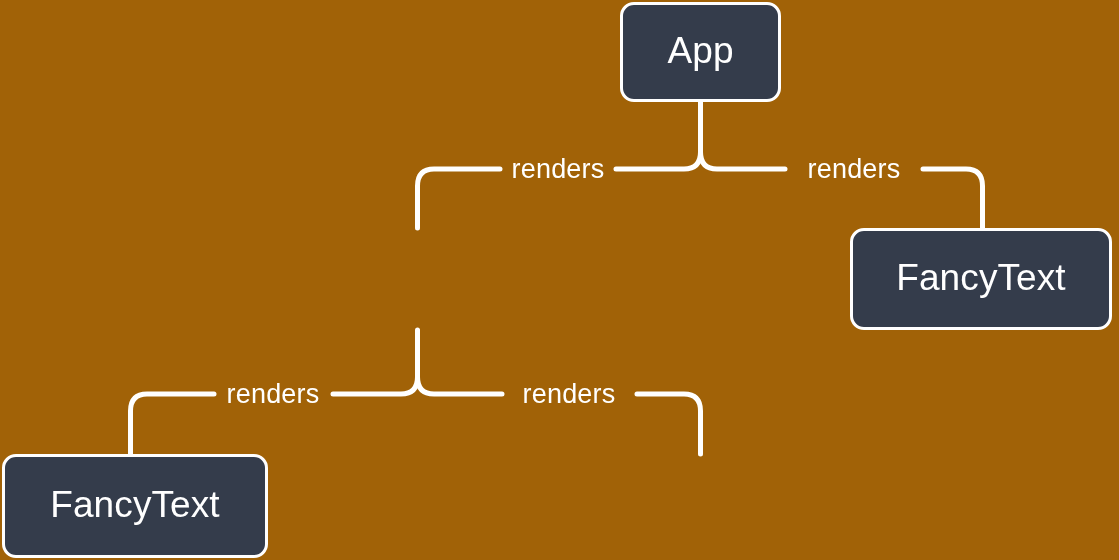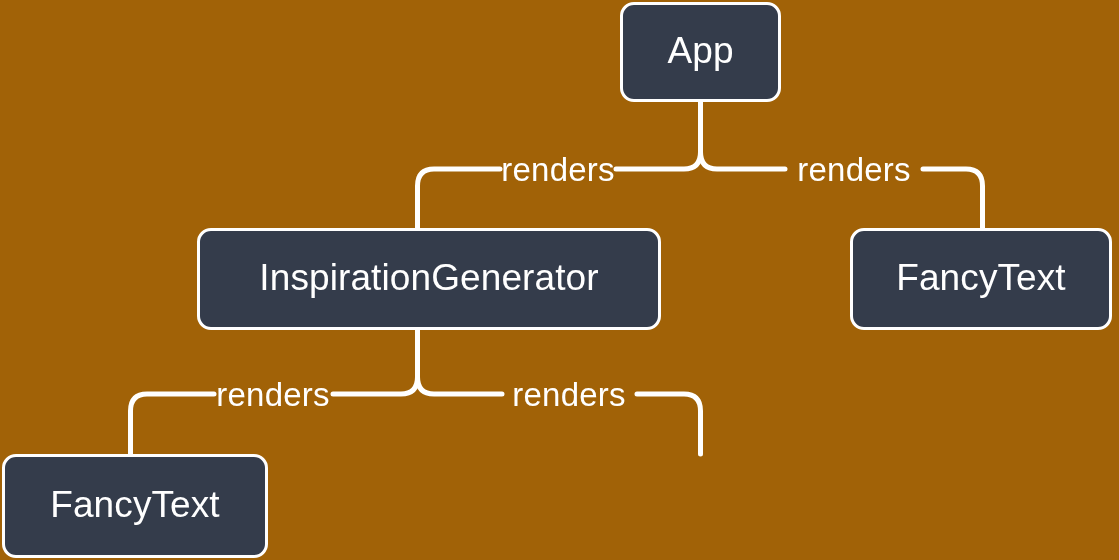--- a/index.html
+++ b/index.html
@@ -43,21 +43,21 @@
     white-space: nowrap;
     z-index: 2;
   }
   .node-label {
     display: block;
     padding-bottom: 3px;
   }
   .edge-label {
     position: absolute;
     color: #ffffff;
-    font-size: 33px;
+    font-size: 27px;
     line-height: 1;
     white-space: nowrap;
     transform: translate(-50%, -50%);
     z-index: 3;
     letter-spacing: 0.2px;
   }
 
   
   #node-app        { left: 620px; top: 2px;   width: 161px; height: 100px; }
   #node-inspgen    { left: 197px; top: 228px; width: 464px; height: 102px; font-size: 37px; }
@@ -94,23 +94,20 @@
 
       <path d="M417.5,377 Q417.5,394 434,394 L502,394"></path>
       <path d="M637,394 L684,394 Q700.5,394 700.5,411 L700.5,454"></path>
     </g>
   </svg>
 
   <div class="node" id="node-app">
     <span class="node-label">App</span>
   </div>
 
-  <div class="node" id="node-inspgen">
-    <span class="node-label">InspirationGenerator</span>
-  </div>
 
   <div class="node" id="node-fancy-right">
     <span class="node-label">FancyText</span>
   </div>
 
   <div class="node" id="node-fancy-left">
     <span class="node-label">FancyText</span>
   </div>
 
 

